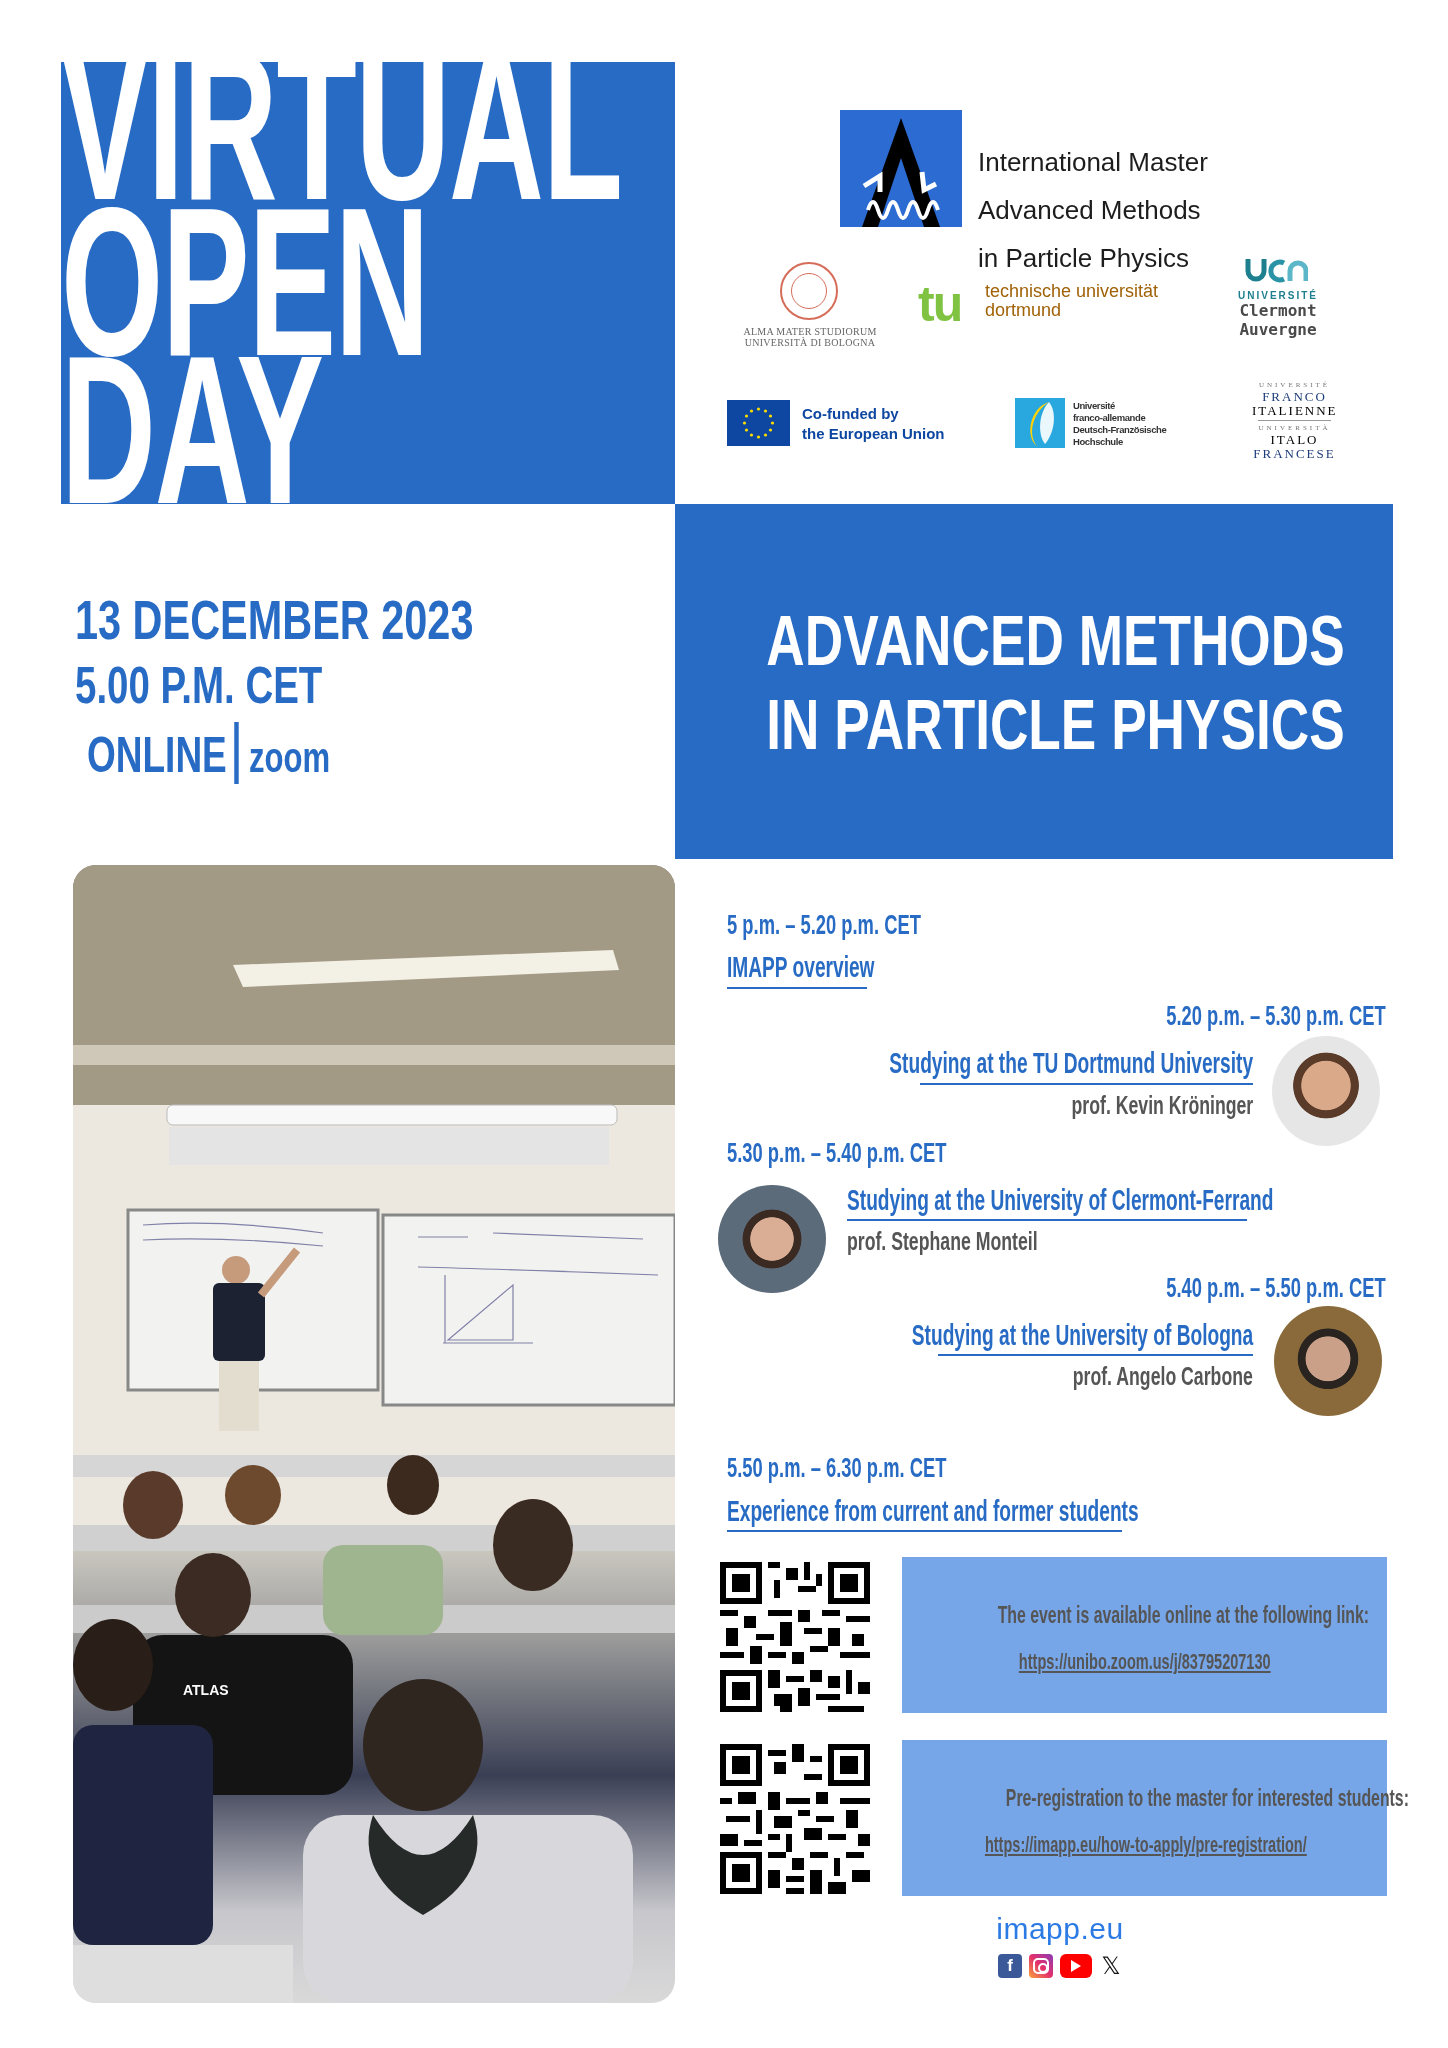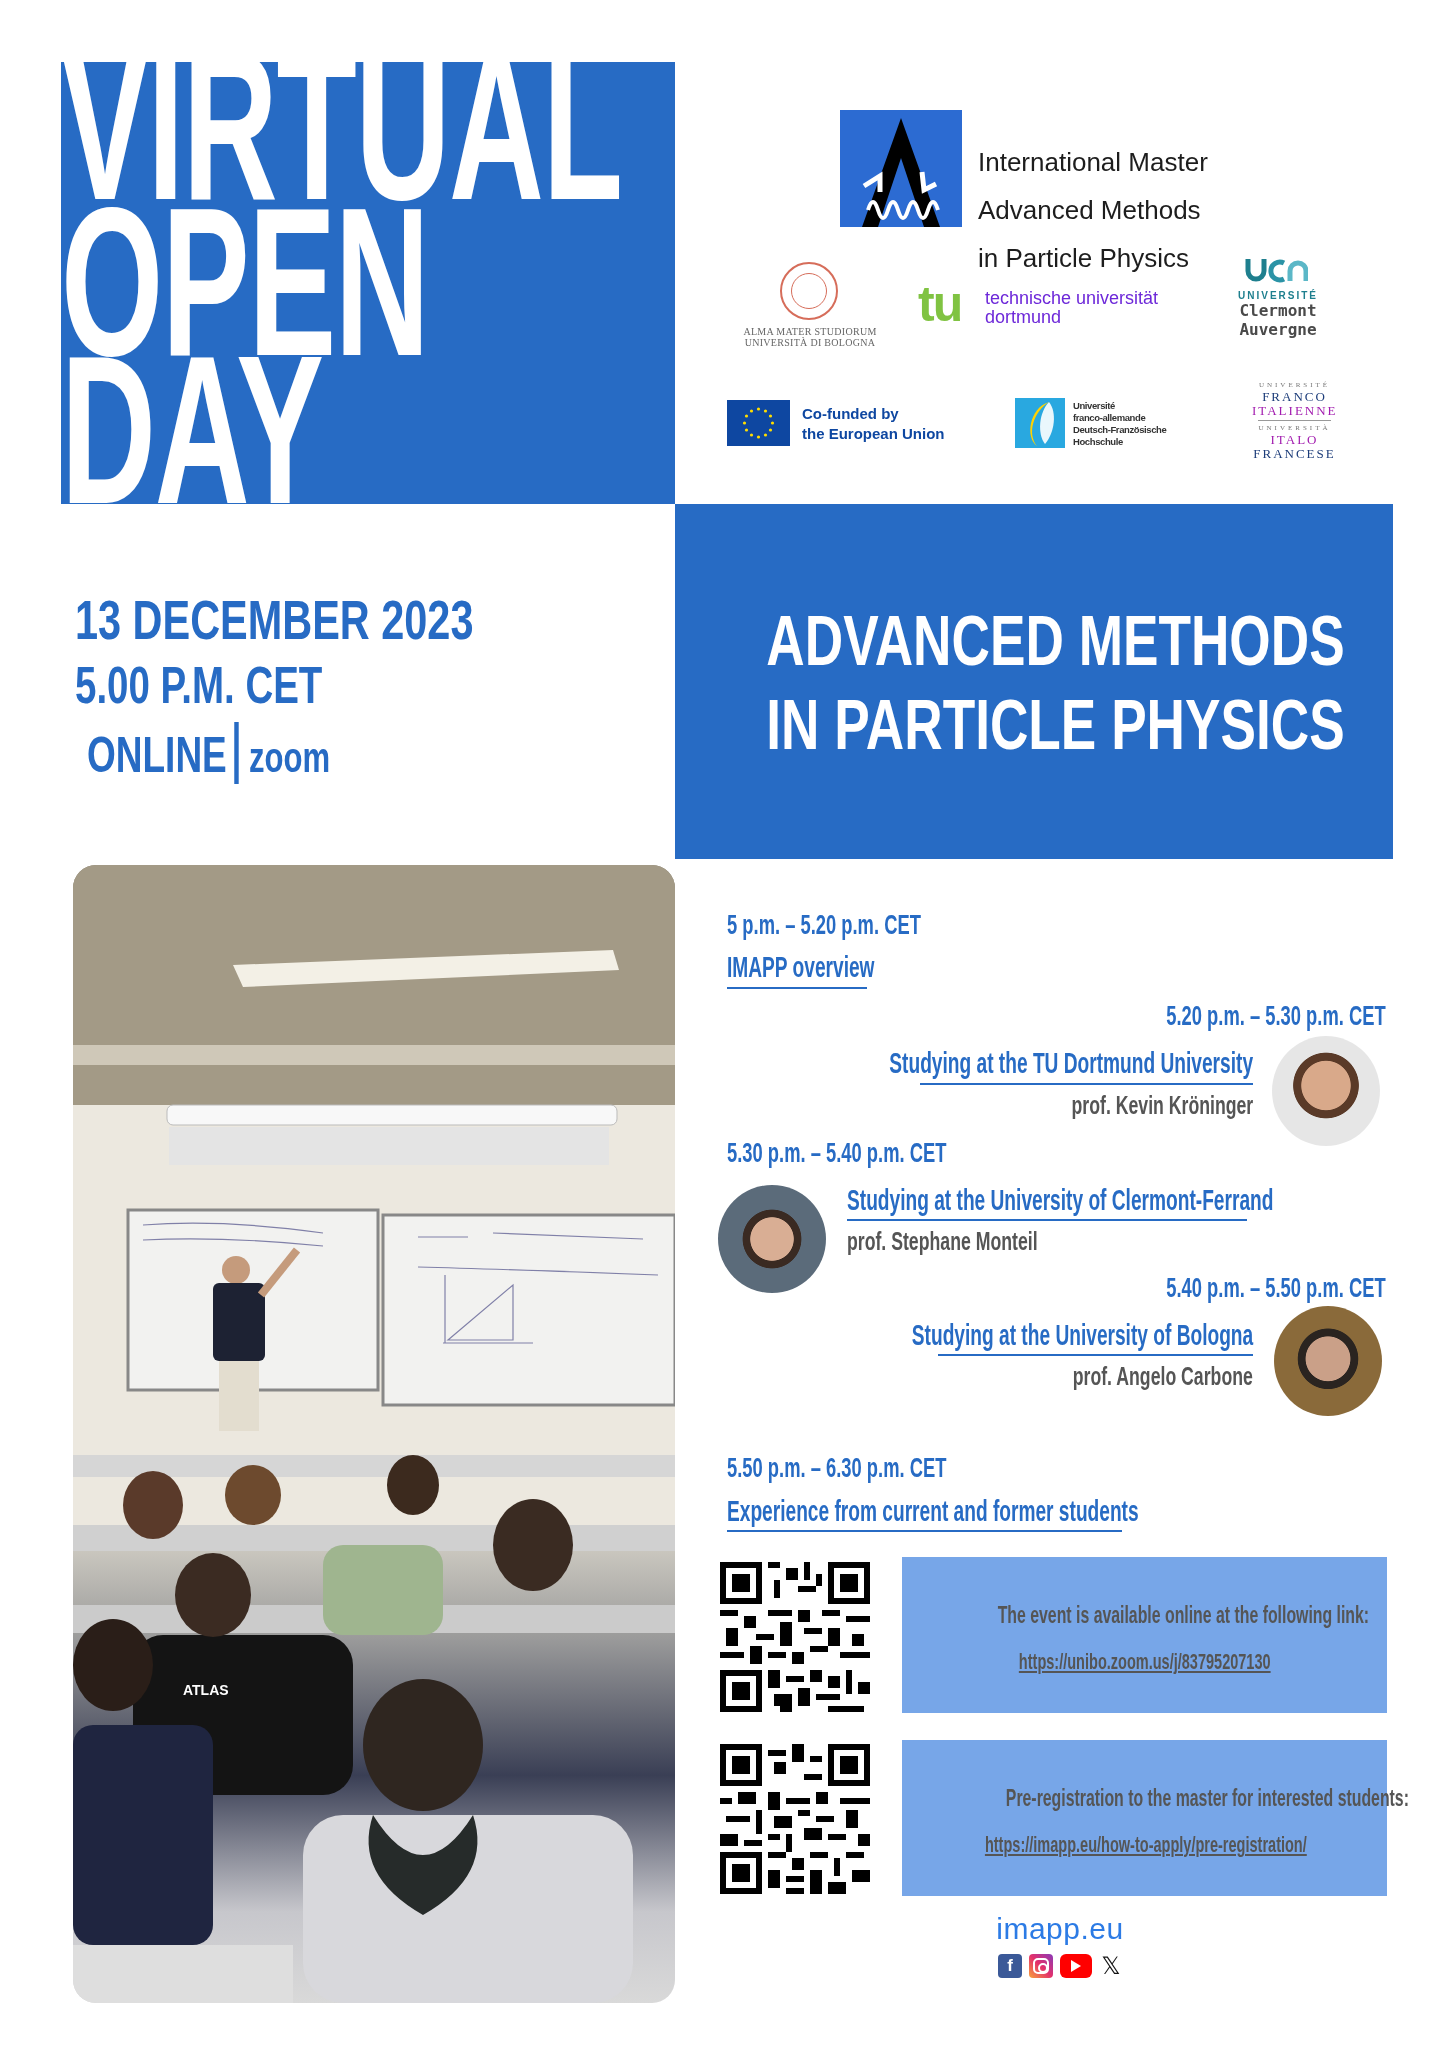--- a/index.html
+++ b/index.html
@@ -22,38 +22,38 @@
   #imapp-logo-text div { white-space: nowrap; margin-top: 20px; }
 
   .uni-logo { position: absolute; }
   #unibo-seal { left: 780px; top: 262px; width: 58px; height: 58px; border-radius: 50%;
                 border: 2px solid #d66d5a; display: flex; align-items: center; justify-content: center; }
   #unibo-seal .inner { width: 36px; height: 36px; border-radius: 50%; border: 1px solid #d66d5a; }
   #unibo-text { left: 740px; top: 326px; width: 140px; text-align: center; font-family: "Liberation Serif", serif;
                 font-size: 10px; line-height: 11px; color: #666; letter-spacing: 0.3px; }
 
   #tu-mark { left: 918px; top: 284px; font-size: 50px; font-weight: 700; color: #80C342; line-height: 40px; letter-spacing: -2px; text-align: right; }
-  #tu-text { left: 985px; top: 289px; font-size: 18px; line-height: 19px; color: #6d28d9; }
+  #tu-text { left: 985px; top: 282px; font-size: 18px; line-height: 19px; color: #a16207; }
 
   #uca-mark { left: 1244px; top: 255px; font-size: 28px; font-weight: 700; color: #1E7F8E; line-height: 28px; letter-spacing: -1px; }
   #uca-text { left: 1228px; top: 290px; width: 100px; text-align: center; color: #4a4a4a; }
   #uca-text .u { font-size: 10px; letter-spacing: 2px; color: #1E7F8E; font-weight: 700; }
   #uca-text .b { font-family: "DejaVu Sans Mono", monospace; font-weight: 700; font-size: 16px; line-height: 19px; }
 
   #eu-flag { left: 727px; top: 400px; width: 63px; height: 46px; background: #0E47A1; position: absolute; }
   #eu-flag svg { display: block; }
   #eu-text { left: 802px; top: 404px; font-size: 15px; line-height: 20px; font-weight: 700; color: #0E47A1; }
 
   #ufa-logo { left: 1015px; top: 398px; width: 50px; height: 50px; background: #29A8E0; overflow: hidden; }
   #ufa-text { left: 1073px; top: 400px; font-size: 9.5px; line-height: 12px; color: #333; font-weight: 700; letter-spacing: -0.4px; }
 
   #ufi-text { left: 1252px; top: 380px; width: 85px; text-align: center; font-family: "Liberation Serif", serif; color: #1d3d7a; }
   #ufi-text .s { font-size: 7px; letter-spacing: 3px; color: #777; line-height: 10px; }
   #ufi-text .l { font-size: 13px; letter-spacing: 2px; line-height: 14px; }
-  #ufi-text .g { color: #a21caf; }
+  #ufi-text .g { color: #000000; }
   #ufi-text .sep { height: 1px; background: #999; margin: 2px 6px; }
 
   
   .date-line { position: absolute; color: #276BC4; font-weight: 700; white-space: nowrap; transform-origin: left top; line-height: 1; }
   #date-main { left: 75px; top: 592px; font-size: 56px; transform: scaleX(0.74); }
   #date-time { left: 75px; top: 659px; font-size: 52px; transform: scaleX(0.74); }
   #date-online { left: 87px; top: 722px; font-size: 50px; transform: scaleX(0.74); }
   #date-online .pipe { display: inline-block; width: 6px; height: 62px; background: #276BC4; vertical-align: -12px; margin: 0 14px 0 10px; }
   #date-online .zoom { font-size: 42px; }
 

